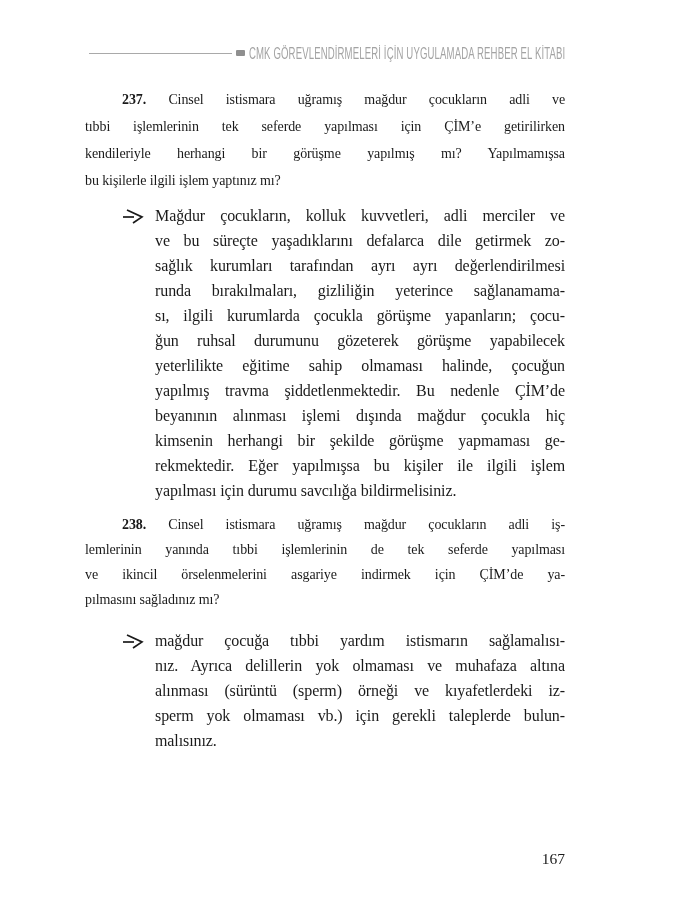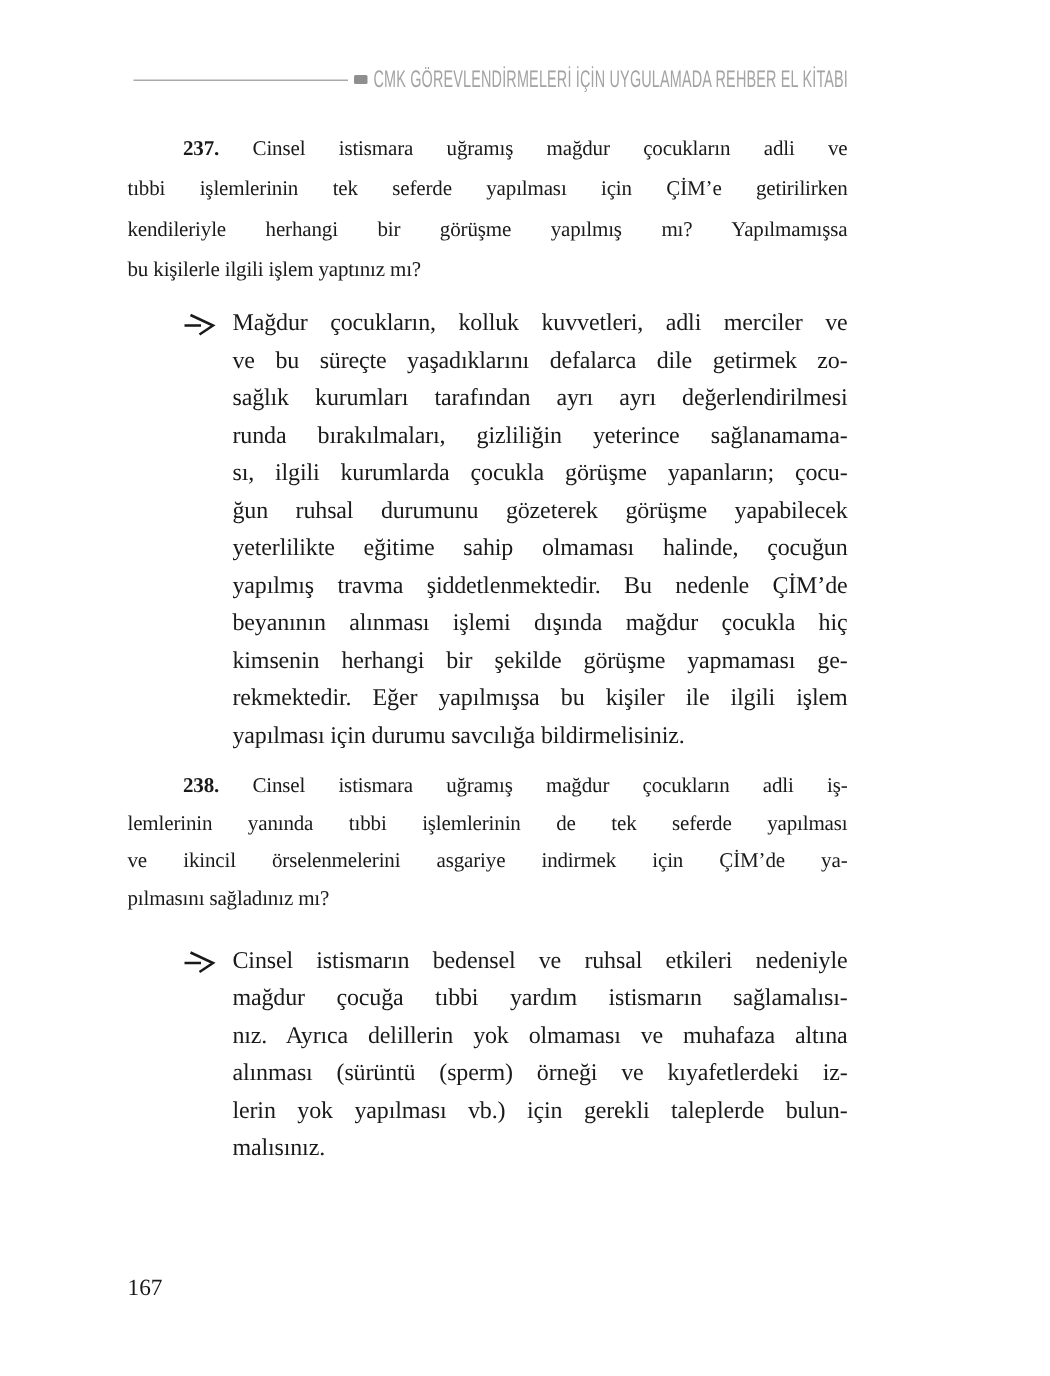--- a/index.html
+++ b/index.html
@@ -34,21 +34,21 @@
   #para238 .pline { line-height:25px; }
   .pnum { font-weight:bold; }
   
   .bullet { display:flex; align-items:flex-start; }
   .bullet .marker { flex:0 0 33px; margin-left:37px; padding-top:5px; }
   .bullet .btext  { flex:0 0 410px; width:410px; }
   .bullet .pline  { font-size:16px; line-height:25px; }
   
   #pageno {
     position:absolute; left:85px; top:850px; width:480px;
-    text-align:left; font-size:15.5px; color:#1a1a1a;
+    text-align:right; font-size:15.5px; color:#1a1a1a;
   }
 </style>
 </head>
 <body>
 
 <div id="page">
 
   <div id="hdr">
     <div class="rule"></div>
     <div class="square"></div>
@@ -103,24 +103,23 @@
   </div>
 
   <div class="block bullet" style="top:628px;">
     <div class="marker">
       <svg width="22" height="16" viewBox="0 0 22 16">
         <path d="M1 9 L12 9" stroke="#1a1a1a" stroke-width="1.7" fill="none"></path>
         <path d="M5 2 L20 9 L11 15" stroke="#1a1a1a" stroke-width="1.7" fill="none" stroke-linejoin="miter"></path>
       </svg>
     </div>
     <div class="btext">
-        <div class="pline">Cinsel istismarın bedensel ve ruhsal etkileri nedeniyle</div>
         <div class="pline">mağdur çocuğa tıbbi yardım istismarın sağlamalısı-</div>
         <div class="pline">nız. Ayrıca delillerin yok olmaması ve muhafaza altına</div>
         <div class="pline">alınması (sürüntü (sperm) örneği ve kıyafetlerdeki iz-</div>
-        <div class="pline">lerin yok yapılması vb.) için gerekli taleplerde bulun-</div>
+        <div class="pline">sperm yok olmaması vb.) için gerekli taleplerde bulun-</div>
         <div class="pline last">malısınız.</div>
       </div>
   </div>
 
   <div id="pageno">167</div>
 
 </div>
 
 </body></html>

